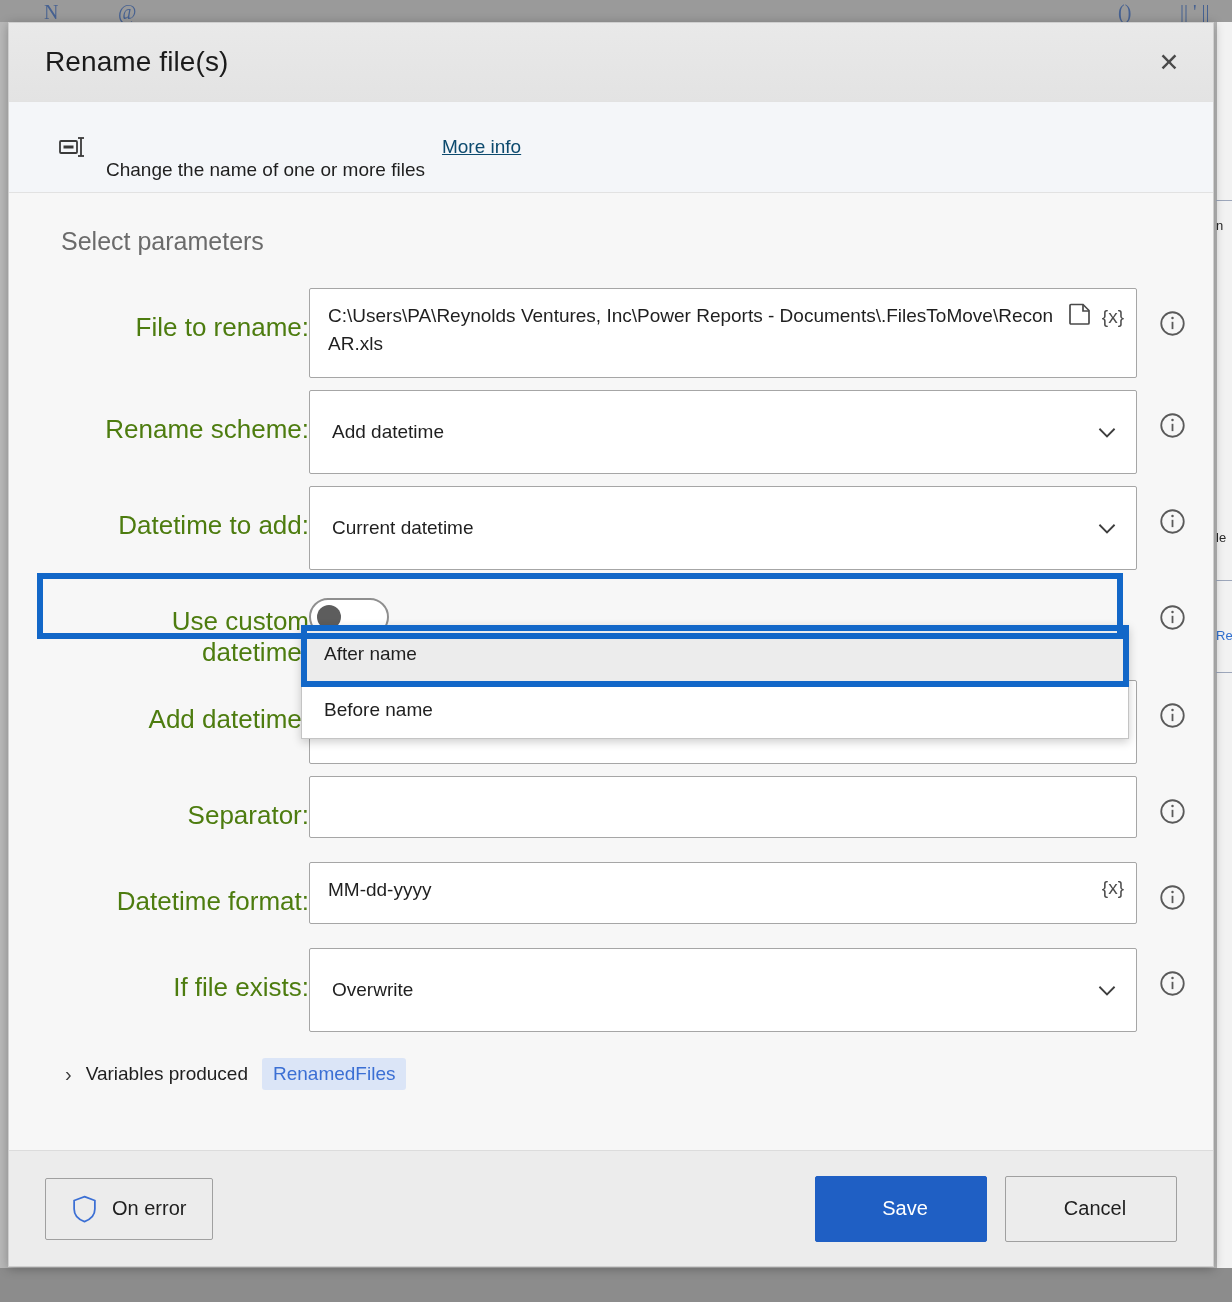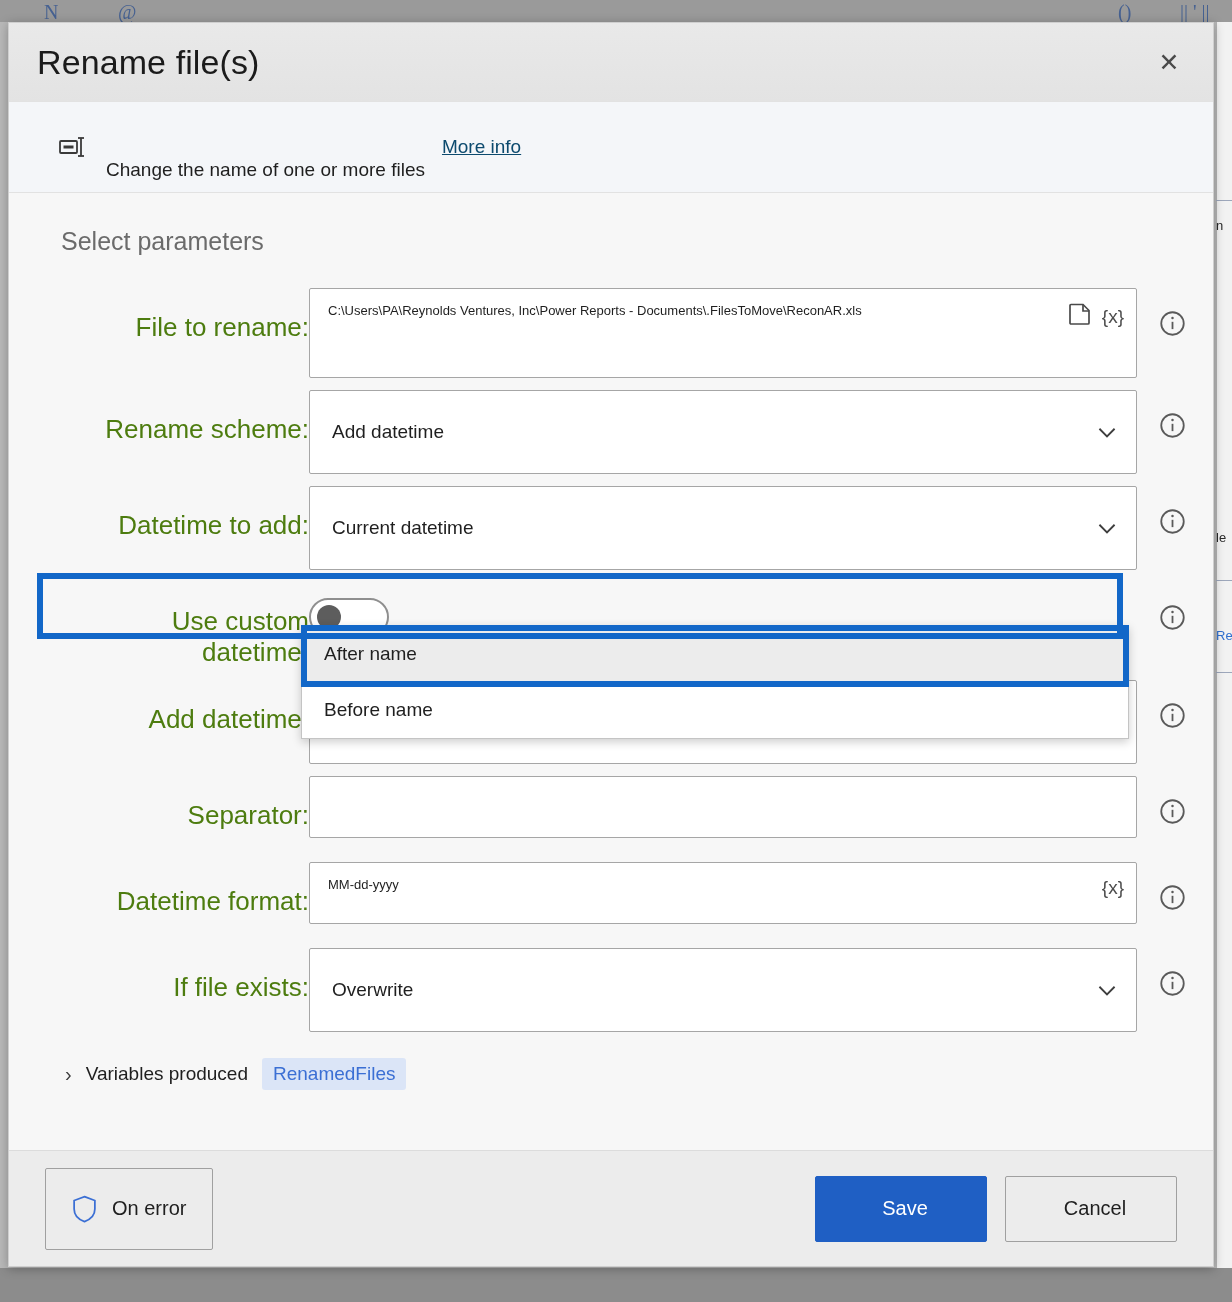--- a/index.html
+++ b/index.html
@@ -79,22 +79,22 @@
   
   .dlg-titlebar {
     height: 78px;
     background: linear-gradient(#e9e9e9, #e3e3e3);
     display: flex;
     align-items: center;
     flex: 0 0 auto;
     position: relative;
   }
   .dlg-title {
-    margin-left: 28px;
-    font-size: 34px;
+    margin-left: 36px;
+    font-size: 28px;
     color: #1b1b1b;
     letter-spacing: .1px;
   }
   .dlg-close {
     position: absolute;
     right: 20px; top: 50%;
     transform: translateY(-50%);
     width: 48px; height: 48px;
     display: flex; align-items: center; justify-content: center;
     color: #4a4a4a;
@@ -173,21 +173,21 @@
     border: 1px solid #a6a6a6;
     border-radius: 2px;
     display: flex;
     align-items: flex-start;
     padding: 13px 12px 13px 18px;
     min-height: 62px;
     cursor: text;
   }
   .input-box .val {
     flex: 1 1 auto;
-    font-size: 13px;
+    font-size: 19px;
     color: #1f1f1f;
     line-height: 1.45;
     word-break: break-all;
     white-space: pre-wrap;
   }
   .input-adornments { display: flex; align-items: center; gap: 10px; padding-left: 10px; padding-top: 1px;}
   .file-icon { width: 24px; height: 27px; color: #4a4a4a; display:block; cursor: pointer; }
   .varx {
     font-size: 19px;
     color: #4d4d4d;
@@ -289,21 +289,21 @@
     border-radius: 2px;
     font-size: 20px;
     cursor: pointer;
     display: inline-flex;
     align-items: center;
     justify-content: center;
     font-family: "Liberation Sans", sans-serif;
     padding-left: 8px;
   }
   .btn-onerror {
-    height: 82px;
+    height: 62px;
     padding: 0 26px;
     background: #ececec;
     border: 1px solid #a0a0a0;
     color: #1f1f1f;
     gap: 15px;
   }
   .shield-icon { width: 25px; height: 28px; color: #3b6fd4; display:block; }
   .footer-spacer { flex: 1 1 auto; }
   .btn-save {
     height: 66px;

